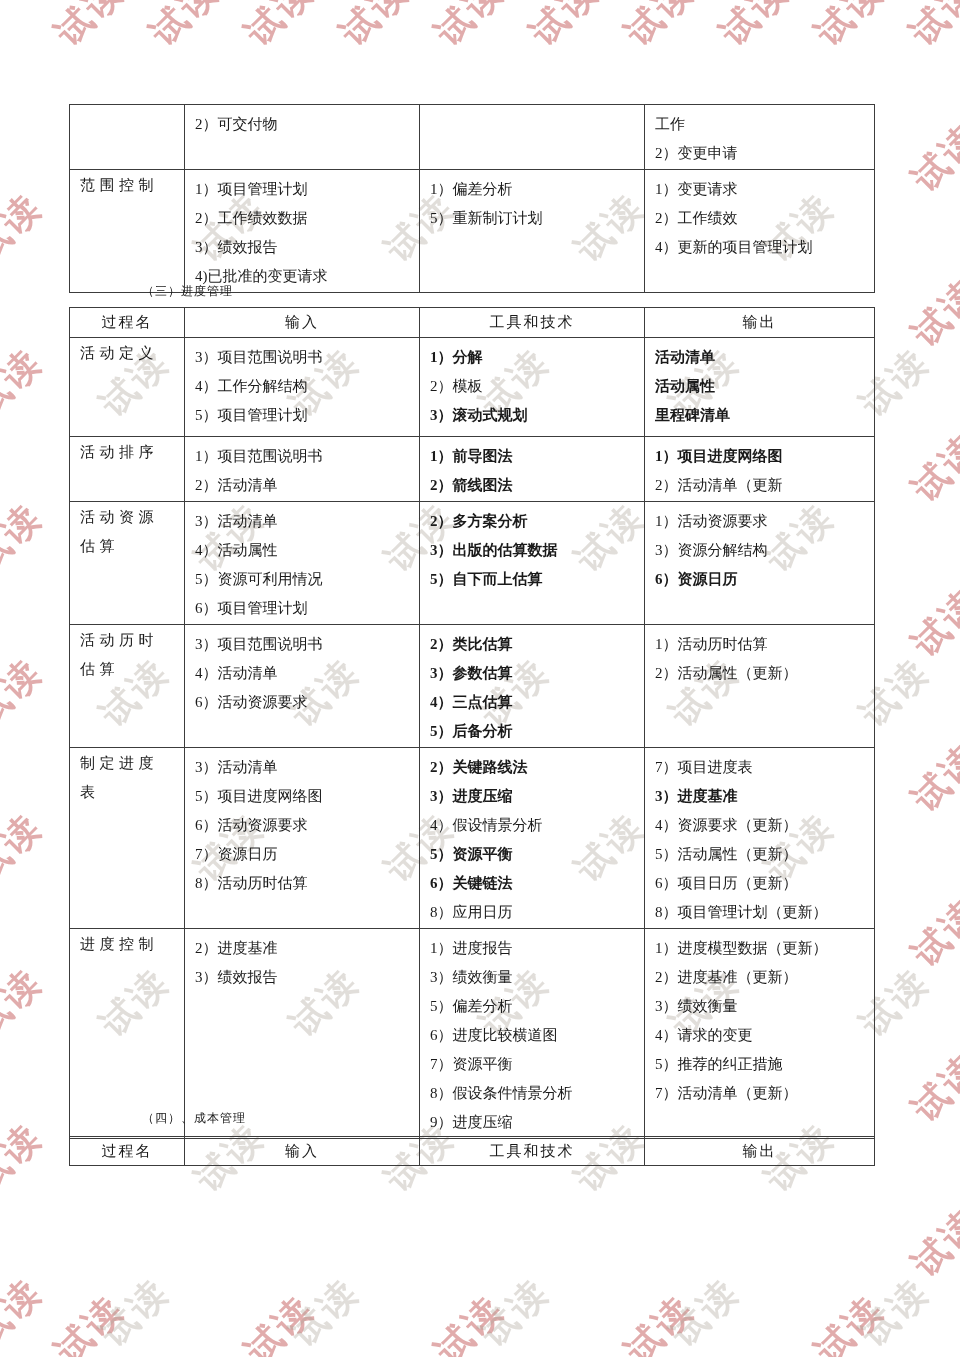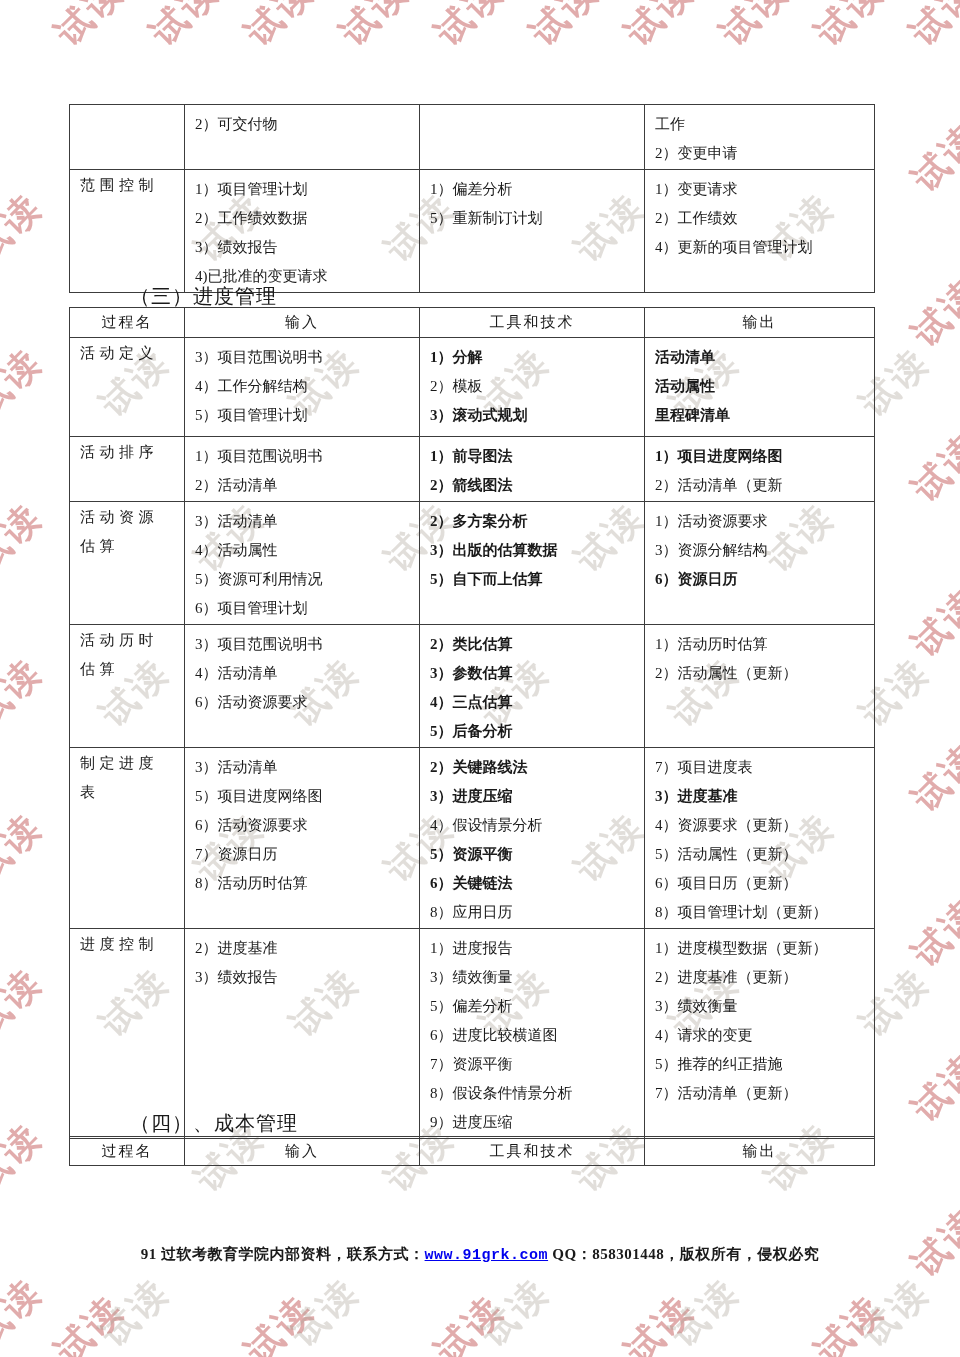--- a/index.html
+++ b/index.html
@@ -19,21 +19,21 @@
     font-size:36px;font-weight:bold;letter-spacing:3px;
     white-space:nowrap;user-select:none;
   }
   
   .content{position:absolute;inset:0;z-index:1;}
   .doc-title{
     position:absolute;top:78px;left:0;width:100%;
     text-align:center;font-weight:bold;font-size:15px;letter-spacing:0.5px;
   }
   .section-heading{
-    position:absolute;left:130px;font-size:20px;letter-spacing:1px;
+    position:absolute;left:142px;font-size:12px;letter-spacing:1px;
   }
   .h-schedule{top:283px;}
   .h-cost{top:1110px;}
   table.proc{
     position:absolute;left:69px;
     border-collapse:collapse;table-layout:fixed;
     background:transparent;
   }
   .t-top{top:104px;}
   .t-main{top:307px;}
@@ -388,18 +388,15 @@
           <tr id="cost-header-row" style="height:26px">
             <th>过程名</th>
             <th>输入</th>
             <th>工具和技术</th>
             <th>输出</th>
           </tr>
         </thead>
     </table>
 
 
-    <div class="footer-line">
-      <span>91 过软考教育学院内部资料，联系方式：</span><a href="#" style="color: rgb(0, 0, 238);">www.91grk.com</a><span>  QQ：858301448，版权所有，侵权必究</span>
-    </div>
 
   </div>
 </div>
 
 </body></html>

